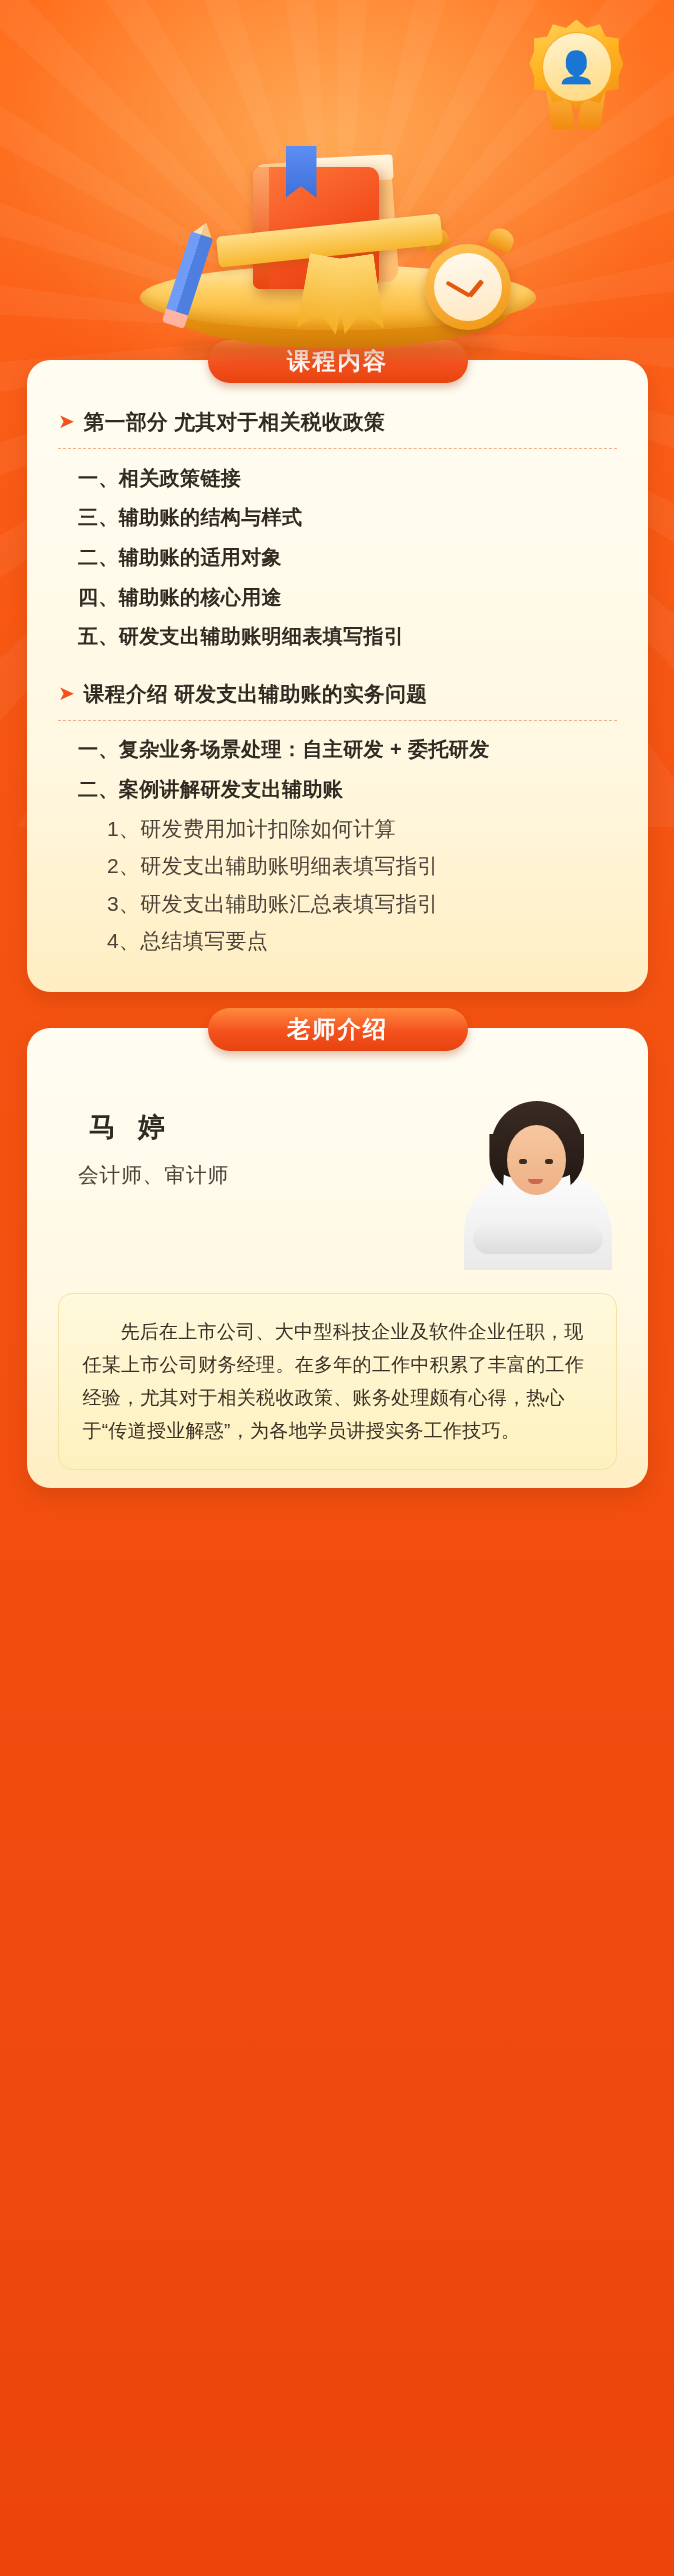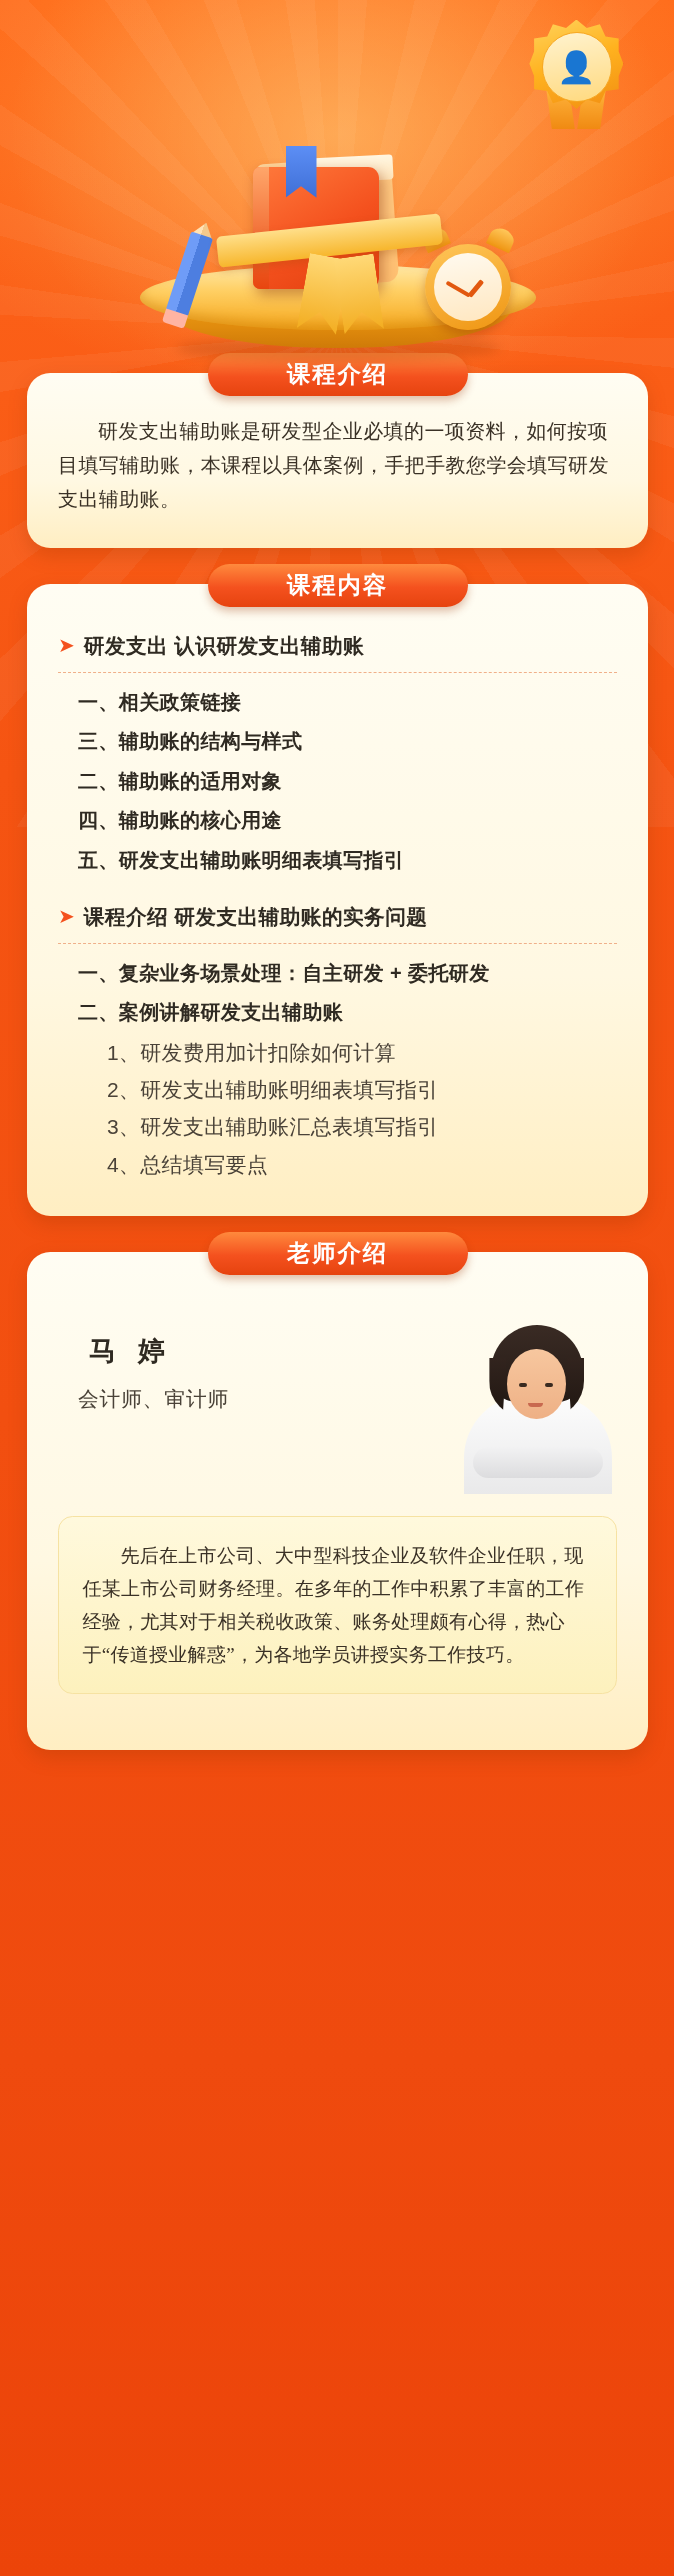--- a/index.html
+++ b/index.html
@@ -369,21 +369,21 @@
     line-height: 1.6;
     margin: 3.6px 0 3.6px 49px;
     letter-spacing: 0.3px;
   }
   .gap {
     height: 12.6px;
   }
 
   
   .teacher-card {
-    padding-bottom: 56px;
+    padding-bottom: 18px;
   }
   .teacher-row {
     position: relative;
     min-height: 162px;
     margin-top: 5.4px;
   }
   .teacher-name {
     font-size: 27px;
     font-weight: bold;
     color: #2f2a22;
@@ -468,21 +468,20 @@
     margin-top: 21.6px;
     background: linear-gradient(180deg,#fff9dd,#fdf1bd);
     border: 0.9px solid #f6e2a2;
     border-radius: 14.4px;
     padding: 21.6px 23.4px;
     font-size: 19px;
     line-height: 1.74;
     color: #3a3126;
     text-indent: 2em;
     letter-spacing: 0.3px;
-    font-family: Liberation Serif, serif;
   }
 </style>
 </head>
 <body>
 
 <div class="page">
   <div class="rays"></div>
   <div class="glow-top"></div>
 
   <div class="header">
@@ -526,31 +525,27 @@
       </div>
 
       <div class="ribbon">
         <div class="band"></div>
         <div class="tail1"></div>
         <div class="tail2"></div>
       </div>
     </div>
   </div>
 
-  <div class="card first">
-    <div class="card-title">课程介绍</div>
-    <div class="intro-text">研发支出辅助账是研发型企业必填的一项资料，如何按项目填写辅助账，本课程以具体案例，手把手教您学会填写研发支出辅助账。</div>
-  </div>
 
   <div class="card">
     <div class="card-title">课程内容</div>
 
     <div class="part">
       <span class="arrow">➤</span>
-      <span class="part-label">研发支出 认识研发支出辅助账</span>
+      <span class="part-label">第一部分 尤其对于相关税收政策</span>
     </div>
     <hr class="dashed">
 
     <div class="item-l1">一、相关政策链接</div>
     <div class="item-l1">三、辅助账的结构与样式</div>
     <div class="item-l1">二、辅助账的适用对象</div>
     <div class="item-l1">四、辅助账的核心用途</div>
     <div class="item-l1">五、研发支出辅助账明细表填写指引</div>
 
     <div class="gap"></div>

